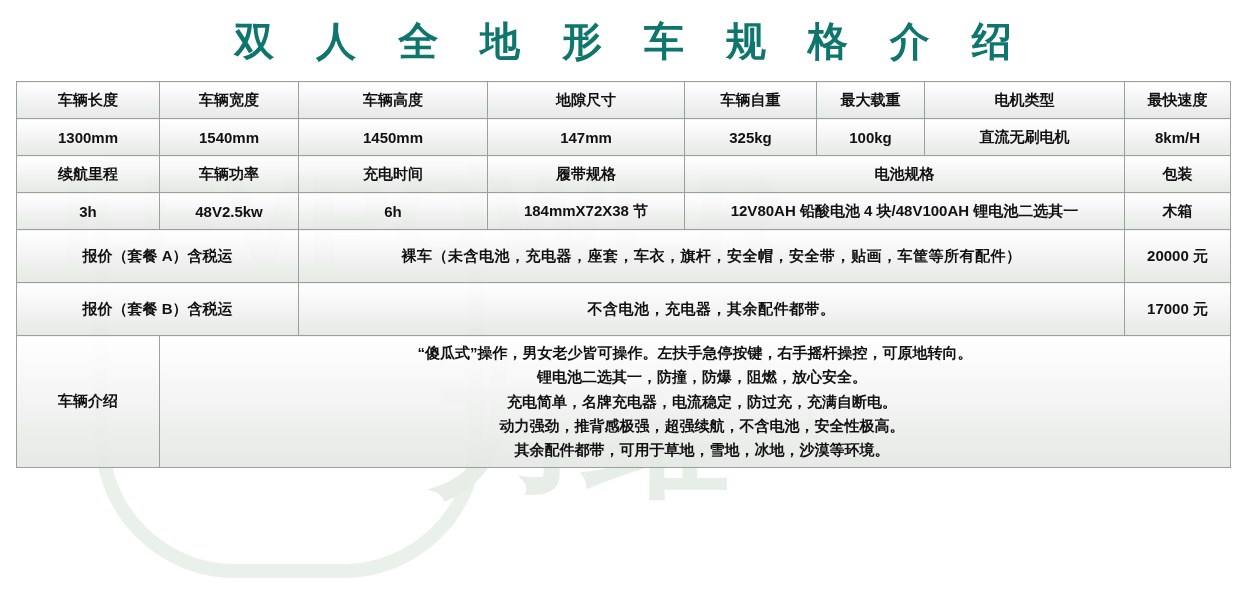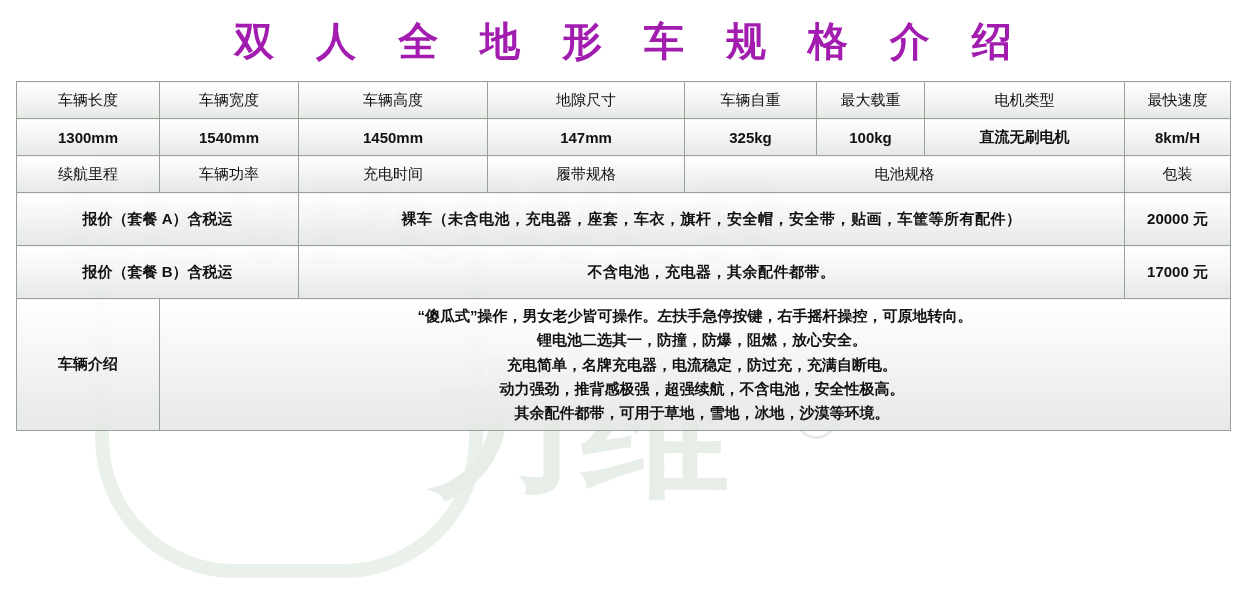--- a/index.html
+++ b/index.html
@@ -58,21 +58,21 @@
     width: 360px;
     height: 400px;
     border: 14px solid #eaf1ea;
     border-radius: 20px 20px 140px 140px;
   }
   
   .title {
     position: relative;
     z-index: 2;
     text-align: center;
-    color: #a21caf;
+    color: #0f766e;
     font-size: 40px;
     font-weight: bold;
     letter-spacing: 14px;
     padding: 14px 0 12px 0;
     text-indent: 14px;
     font-family: "DejaVu Sans", "Liberation Sans", sans-serif;
   }
   
   .wrap {
     position: relative;
@@ -89,21 +89,21 @@
   table.spec td {
     border: 1px solid #9aa09a;
     text-align: center;
     vertical-align: middle;
     font-size: 15px;
     color: #111;
     padding: 5px 3px;
     height: 26px;
     background-image: linear-gradient(to bottom, rgba(255,255,255,0.92), rgba(228,231,228,0.92));
   }
-  td.hd { font-weight: normal; }
+  td.hd { font-weight: bold; }
   td.val { font-weight: bold; }
   .r1 td { height: 28px; }
   tr.pkg td { height: 42px; }
   td.pkg-label {
     font-weight: bold;
     font-size: 15.5px;
   }
   td.pkg-desc {
     text-align: left;
     padding-left: 14px;
@@ -177,20 +177,28 @@
         <td class="val">8km/H</td>
       </tr>
       <tr>
         <td class="hd">续航里程</td>
         <td class="hd">车辆功率</td>
         <td class="hd">充电时间</td>
         <td class="hd">履带规格</td>
         <td class="hd" colspan="3">电池规格</td>
         <td class="hd">包装</td>
       </tr>
+      <tr>
+        <td class="val">3h</td>
+        <td class="val">48V2.5kw</td>
+        <td class="val">6h</td>
+        <td class="val">184mmX72X38 节</td>
+        <td class="val" colspan="3">12V80AH 铅酸电池 4 块/48V100AH 锂电池二选其一</td>
+        <td class="val">木箱</td>
+      </tr>
 
       <tr class="pkg">
         <td class="pkg-label" colspan="2">报价（套餐 A）含税运</td>
         <td class="pkg-desc" colspan="5">裸车（未含电池，充电器，座套，车衣，旗杆，安全帽，安全带，贴画，车筐等所有配件）</td>
         <td class="pkg-price">20000 元</td>
       </tr>
       <tr class="pkg">
         <td class="pkg-label" colspan="2">报价（套餐 B）含税运</td>
         <td class="pkg-desc" colspan="5">不含电池，充电器，其余配件都带。</td>
         <td class="pkg-price">17000 元</td>

